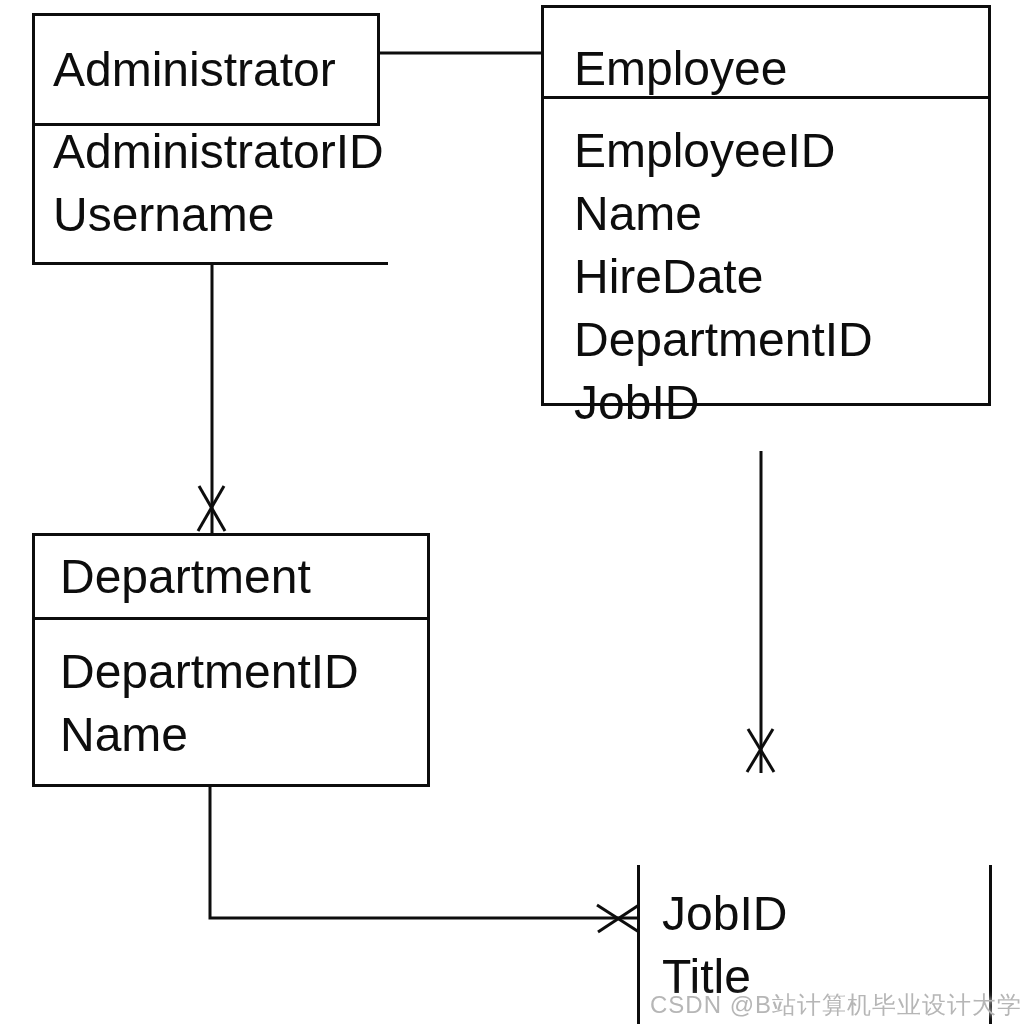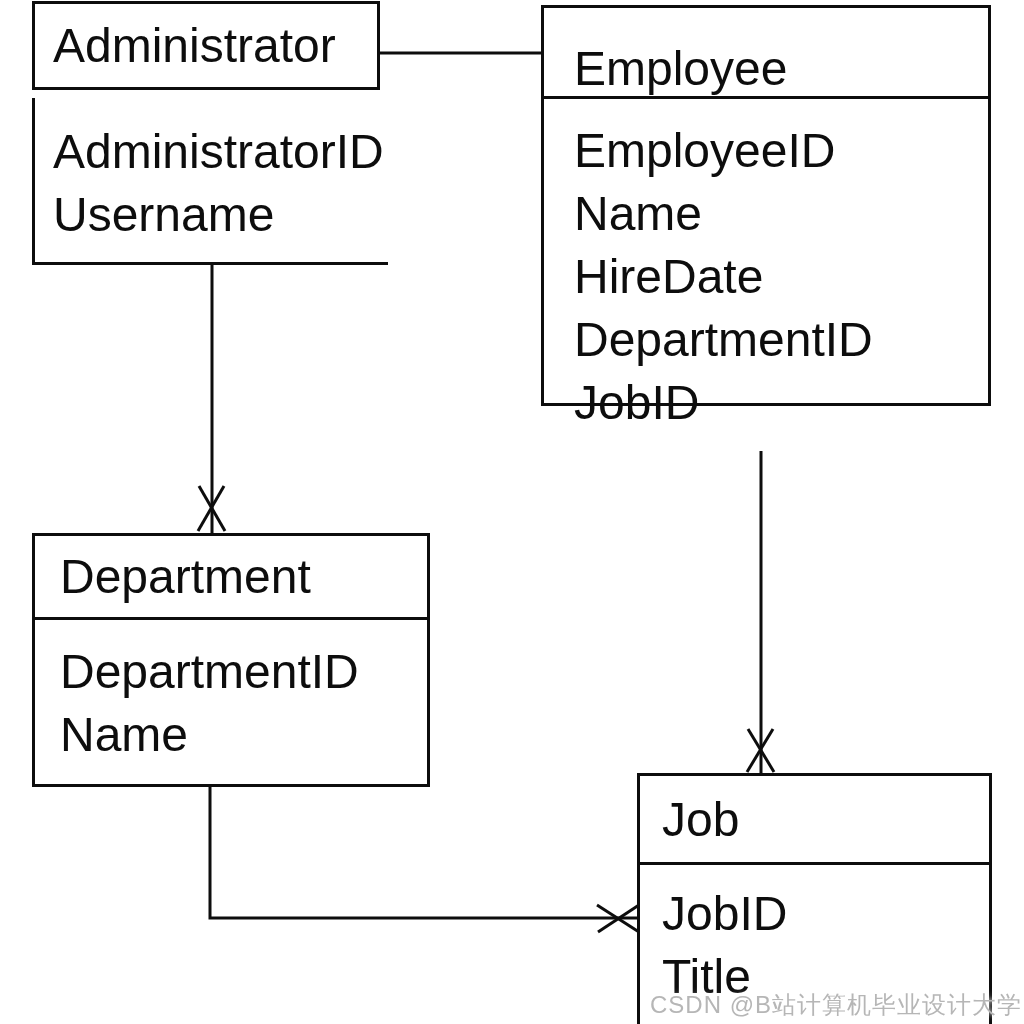--- a/index.html
+++ b/index.html
@@ -40,21 +40,21 @@
   .entity-attrs {
     border: 3px solid #0d0d0d;
     border-top: none;
   }
   .attr-row {
     height: 63px;
     display: flex;
     align-items: center;
   }
   
-  #admin-title  { left: 32px;  top: 1px;   width: 348px; height: 89px;  padding-left: 18px; }
+  #admin-title  { left: 32px;  top: 13px;   width: 348px; height: 113px;  padding-left: 18px; }
   #admin-attrs  { left: 32px;  top: 98px;  width: 356px; height: 167px; padding: 22px 0 8px 18px;
                   border-right: none; background: transparent; }
   
   #emp-title    { left: 541px; top: 5px;   width: 450px; height: 94px;  padding-left: 30px; align-items: flex-end; }
   #emp-attrs    { left: 541px; top: 99px;  width: 450px; height: 307px; padding: 20px 0 0 30px; }
   
   #dept-title   { left: 32px;  top: 533px; width: 398px; height: 87px;  padding-left: 25px; }
   #dept-attrs   { left: 32px;  top: 620px; width: 398px; height: 167px; padding: 20px 0 0 25px; }
   
   #job-title    { left: 637px; top: 773px; width: 355px; height: 92px;  padding-left: 22px; }
@@ -119,23 +119,20 @@
   </div>
 
   <div id="dept-title" class="compartment entity-title">
     <span>Department</span>
   </div>
   <div id="dept-attrs" class="compartment entity-attrs">
     <div class="attr-row">DepartmentID</div>
     <div class="attr-row">Name</div>
   </div>
 
-  <div id="job-title" class="compartment entity-title">
-    <span>Job</span>
-  </div>
   <div id="job-attrs" class="compartment entity-attrs">
     <div class="attr-row">JobID</div>
     <div class="attr-row">Title</div>
   </div>
 
   <div id="watermark">CSDN @B站计算机毕业设计大学</div>
 
 </div>
 
 </body></html>

